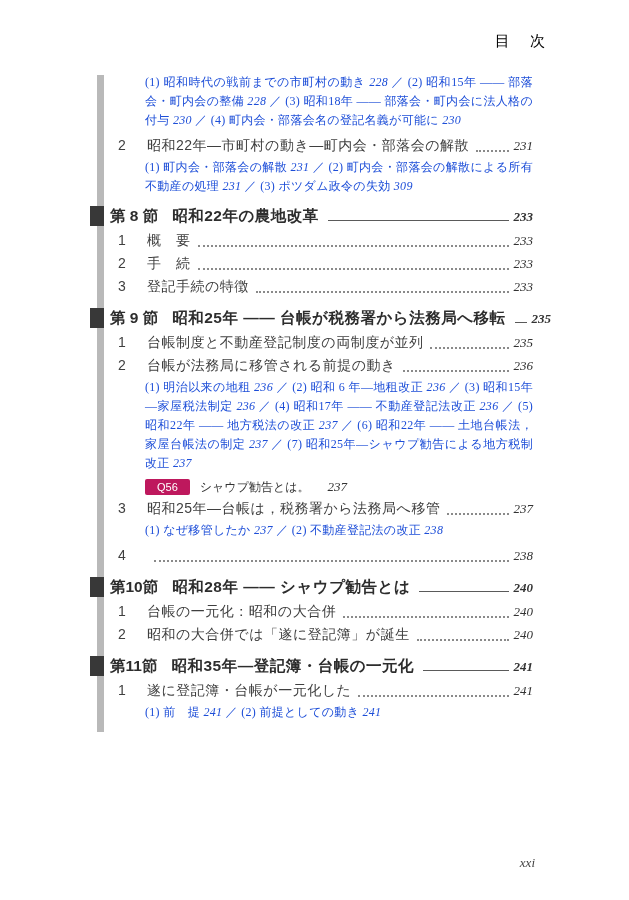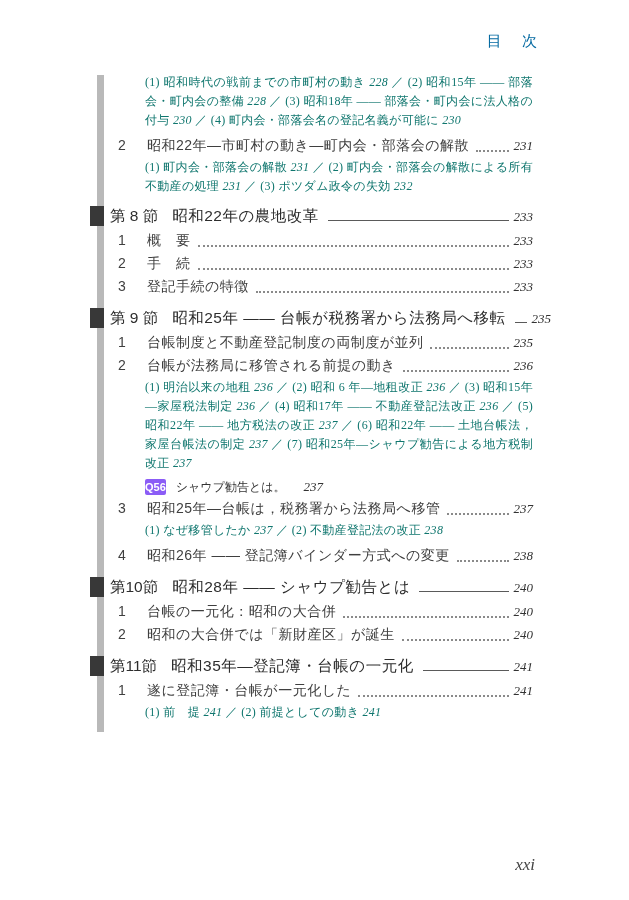--- a/index.html
+++ b/index.html
@@ -3,27 +3,27 @@
 <meta charset="utf-8">
 <style>
   html,body{margin:0;padding:0;}
   body{
     width:629px;height:900px;background:#ffffff;
     font-family:"Liberation Sans",sans-serif;color:#3a3a3a;
     position:relative;overflow:hidden;
   }
   .page{position:absolute;inset:0;}
   .hdr{
-    position:absolute;top:32px;right:84px;
-    font-size:15px;color:#0369a1;letter-spacing:8px;font-weight:500;
+    position:absolute;top:32px;right:76px;
+    font-size:15px;color:#000000;letter-spacing:8px;font-weight:500;
   }
   .folio{
     position:absolute;top:855px;right:94px;
     font-family:"Liberation Serif",serif;font-style:italic;
-    font-size:17px;color:#444;margin-left:16px;
+    font-size:13px;color:#444;margin-left:16px;
   }
   .content{position:absolute;left:97px;top:72px;width:436px;}
   .rule-bar{
     position:absolute;left:0;top:3px;bottom:-6px;width:7px;
     background:#b9b9b9;
   }
   .row{position:relative;}
   
   .item{
     display:flex;align-items:baseline;
@@ -36,49 +36,49 @@
     margin:0 5px 5px 7px;border-bottom:2px dotted #8a8a8a;min-width:12px;
   }
   .pg{
     font-family:"Liberation Serif",serif;font-style:italic;
     font-size:13px;color:#333;white-space:nowrap;
   }
   
   .sec{
     display:flex;align-items:baseline;
     padding-left:13px;line-height:21px;margin:9px 0 2px 0;
-    font-weight:normal;font-size:15.5px;color:#2d2d2d;text-align:center;
+    font-weight:bold;font-size:15.5px;color:#2d2d2d;text-align:center;
   }
   .sec .marker{
     position:absolute;left:-7px;top:1px;width:14px;height:20px;
     background:#383838;
   }
   .sec .lbl{white-space:nowrap;margin-right:14px;}
   .sec .ttl{white-space:nowrap;letter-spacing:.5px;}
   .line{
     flex:1 1 auto;align-self:flex-end;height:0;
     margin:0 5px 6px 9px;border-bottom:1px solid #5a5a5a;min-width:12px;
   }
   
   .subs{
     padding-left:48px;margin:1px 0 4px 0;
     font-family:"Liberation Serif",serif;font-size:12px;line-height:19px;
-    color:#0f766e;text-align:justify;letter-spacing:.3px;
+    color:#1d4ed8;text-align:justify;letter-spacing:.3px;
   }
   .subs em,.qpg{font-family:"Liberation Serif",serif;font-style:italic;}
   
   .qrow{
     display:flex;align-items:baseline;
     padding-left:48px;line-height:20px;
     font-family:"Liberation Serif",serif;font-size:12px;color:#333;
   }
   .qbadge{
-    font-family:"Liberation Sans",sans-serif;font-weight:bold;
-    font-size:11px;line-height:14px;color:#fff;background:#8b5cf6;
-    padding:1px 0;border-radius:2px;margin-right:10px;align-self:center;
+    font-family:"Liberation Sans",sans-serif;font-weight:normal;
+    font-size:11px;line-height:14px;color:#fff;background:#be185d;
+    padding:1px 12px;border-radius:2px;margin-right:10px;align-self:center;
   }
   .qpg{font-size:13px;margin-left:18px;color:#333;}
 </style>
 </head>
 <body>
 
 <div class="page">
 
   <div class="hdr">目 次</div>
 
@@ -87,21 +87,21 @@
 
     <div class="row subs">(1) 昭和時代の戦前までの市町村の動き <em>228</em> ／ (2) 昭和15年 —— 部落会・町内会の整備 <em>228</em> ／ (3) 昭和18年 —— 部落会・町内会に法人格の付与 <em>230</em> ／ (4) 町内会・部落会名の登記名義が可能に <em>230</em></div>
 
     <div class="row item">
       <span class="num">2</span>
       <span class="ttl">昭和22年—市町村の動き—町内会・部落会の解散</span>
       <span class="dots"></span>
       <span class="pg">231</span>
     </div>
 
-    <div class="row subs">(1) 町内会・部落会の解散 <em>231</em> ／ (2) 町内会・部落会の解散による所有不動産の処理 <em>231</em> ／ (3) ポツダム政令の失効 <em>232</em></div>
+    <div class="row subs">(1) 町内会・部落会の解散 <em>231</em> ／ (2) 町内会・部落会の解散による所有不動産の処理 <em>231</em> ／ (3) ポツダム政令の失効 <em>309</em></div>
 
     <div class="row sec">
       <span class="marker"></span>
       <span class="lbl">第 8 節</span>
       <span class="ttl">昭和22年の農地改革</span>
       <span class="line"></span>
       <span class="pg">233</span>
     </div>
 
     <div class="row item">
@@ -160,21 +160,20 @@
       <span class="num">3</span>
       <span class="ttl">昭和25年—台帳は，税務署から法務局へ移管</span>
       <span class="dots"></span>
       <span class="pg">237</span>
     </div>
 
     <div class="row subs">(1) なぜ移管したか <em>237</em> ／ (2) 不動産登記法の改正 <em>238</em></div>
 
     <div class="row item">
       <span class="num">4</span>
-      <span class="ttl">昭和26年 —— 登記簿バインダー方式への変更</span>
       <span class="dots"></span>
       <span class="pg">238</span>
     </div>
 
 
     <div class="row sec">
       <span class="marker"></span>
       <span class="lbl">第10節</span>
       <span class="ttl">昭和28年 —— シャウプ勧告とは</span>
       <span class="line"></span>
@@ -184,21 +183,21 @@
     <div class="row item">
       <span class="num">1</span>
       <span class="ttl">台帳の一元化：昭和の大合併</span>
       <span class="dots"></span>
       <span class="pg">240</span>
     </div>
 
 
     <div class="row item">
       <span class="num">2</span>
-      <span class="ttl">昭和の大合併では「新財産区」が誕生</span>
+      <span class="ttl">昭和の大合併では「遂に登記簿」が誕生</span>
       <span class="dots"></span>
       <span class="pg">240</span>
     </div>
 
     <div class="row sec">
       <span class="marker"></span>
       <span class="lbl">第11節</span>
       <span class="ttl">昭和35年—登記簿・台帳の一元化</span>
       <span class="line"></span>
       <span class="pg">241</span>

